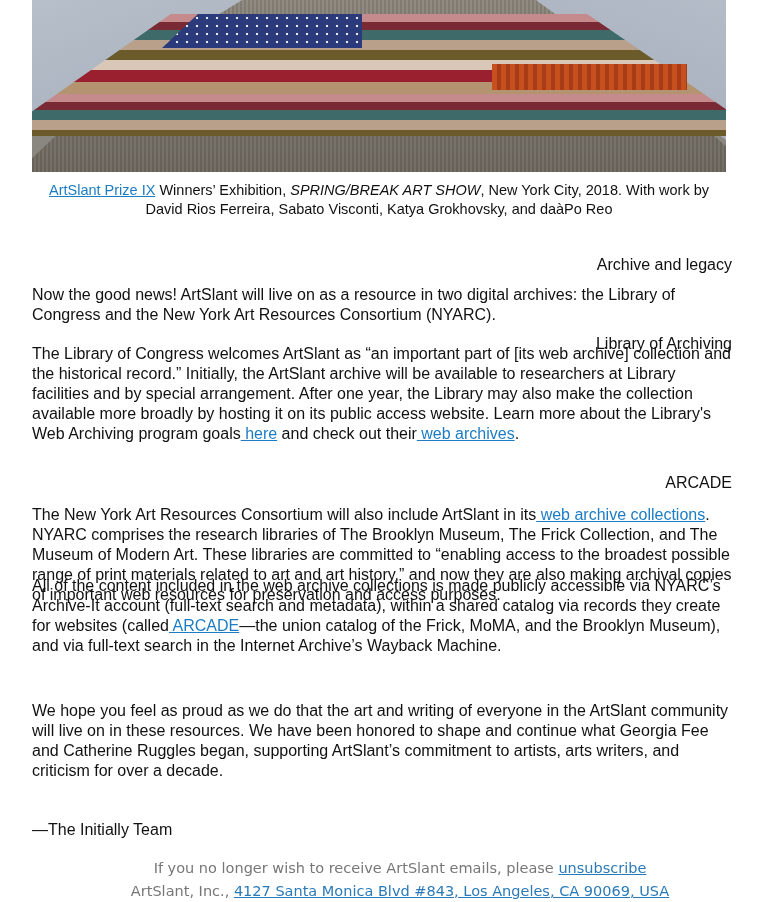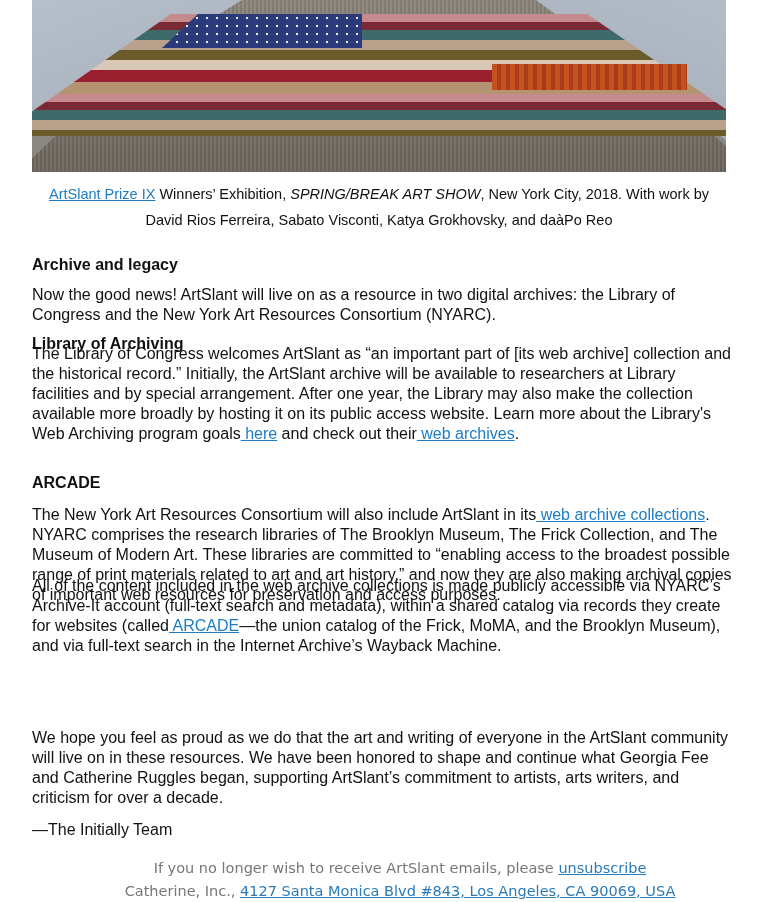--- a/index.html
+++ b/index.html
@@ -42,27 +42,27 @@
       #2a3a7a;
     clip-path: polygon(18% 0, 100% 0, 100% 100%, 0 100%);
   }
   .hero .orange {
     position: absolute; left: 460px; top: 64px; width: 195px; height: 26px;
     background: repeating-linear-gradient(90deg, #c6501e 0 5px, #a83c18 5px 9px);
   }
 
   .caption {
     position: absolute; left: 32px; top: 181px; width: 694px;
-    text-align: center; font-size: 14.5px; line-height: 26px; color: #111;
+    text-align: center; font-size: 14.5px; line-height: 19px; color: #111;
   }
   .caption em { font-style: italic; }
 
   a.link { color: #1c7cc4; text-decoration: underline; }
   .block { position: absolute; left: 32px; width: 700px; font-size: 16px; line-height: 20px; color: #111; }
-  .block.h { font-weight: bold; }
+  .block.h { font-weight: normal; text-align: right; }
 
   .footer {
     position: absolute; left: 16px; width: 768px; text-align: center;
     font-family: "DejaVu Sans", sans-serif; font-size: 14.5px; color: #777;
     line-height: 23px;
   }
   .footer a.link { color: #2a7ab8; }
 </style>
 </head>
 <body>
@@ -90,22 +90,22 @@
 
 <div class="block h" style="top:473px">ARCADE</div>
 <div class="block" style="top:505px; width:702px">
   <span>The New York Art Resources Consortium will also include ArtSlant in its</span><a class="link"> web archive collections</a><span>. NYARC comprises the research libraries of The Brooklyn Museum, The Frick Collection, and The Museum of Modern Art. These libraries are committed to “enabling access to the broadest possible range of print materials related to art and art history,” and now they are also making archival copies of important web resources for preservation and access purposes.</span>
 </div>
 
 <div class="block" style="top:576px; width:702px">
   <span>All of the content included in the web archive collections is made publicly accessible via NYARC’s Archive-It account (full-text search and metadata), within a shared catalog via records they create for websites (called</span><a class="link"> ARCADE</a><span>—the union catalog of the Frick, MoMA, and the Brooklyn Museum), and via full-text search in the Internet Archive’s Wayback Machine.</span>
 </div>
 
-<div class="block" style="top:728px; width:702px">We hope you feel as proud as we do that the art and writing of everyone in the ArtSlant community will live on in these resources. We have been honored to shape and continue what Georgia Fee and Catherine Ruggles began, supporting ArtSlant’s commitment to artists, arts writers, and criticism for over a decade.</div>
+<div class="block" style="top:701px; width:702px">We hope you feel as proud as we do that the art and writing of everyone in the ArtSlant community will live on in these resources. We have been honored to shape and continue what Georgia Fee and Catherine Ruggles began, supporting ArtSlant’s commitment to artists, arts writers, and criticism for over a decade.</div>
 
 <div class="block" style="top:820px">—The Initially Team</div>
 
 <div class="footer" style="top:857px">
   <span>If you no longer wish to receive ArtSlant emails, please </span><a class="link">unsubscribe</a>
 </div>
 <div class="footer" style="top:880px">
-  <span>Catherine, Inc., </span><a class="link">4127 Santa Monica Blvd #843, Los Angeles, CA 90069, USA</a>
+  <span>ArtSlant, Inc., </span><a class="link">4127 Santa Monica Blvd #843, Los Angeles, CA 90069, USA</a>
 </div>
 
 </body></html>

